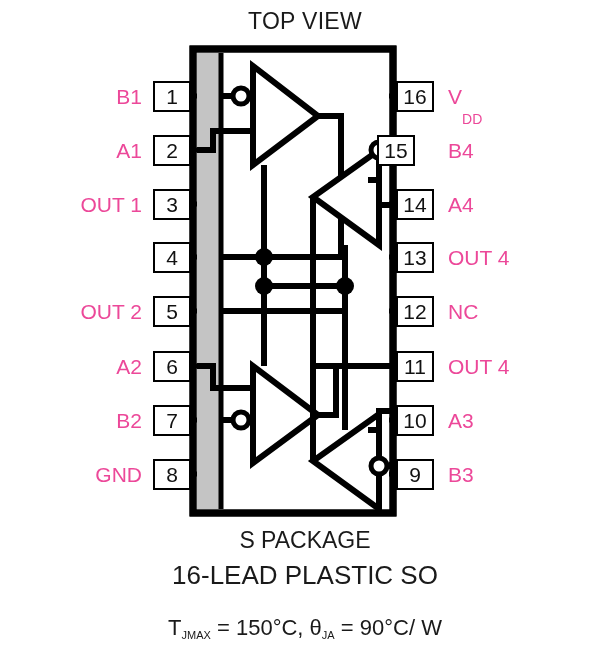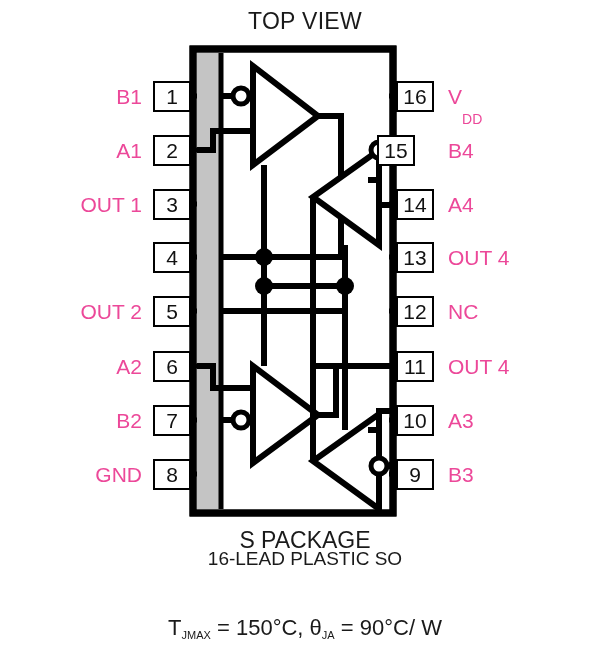--- a/index.html
+++ b/index.html
@@ -75,21 +75,21 @@
   }
   .caption {
     position: absolute;
     left: 0;
     width: 610px;
     text-align: center;
     color: #1a1a1a;
     white-space: nowrap;
   }
   .caption.pkg1 { top: 527px; font-size: 23px; }
-  .caption.pkg2 { top: 548px; font-size: 19px; }
+  .caption.pkg2 { top: 560px; font-size: 26px; }
   .caption.therm { top: 615px; font-size: 22px; }
   .caption sub {
     font-size: 11px;
     line-height: 0;
     vertical-align: baseline;
     position: relative;
     top: 4px;
   }
 </style>
 </head>

